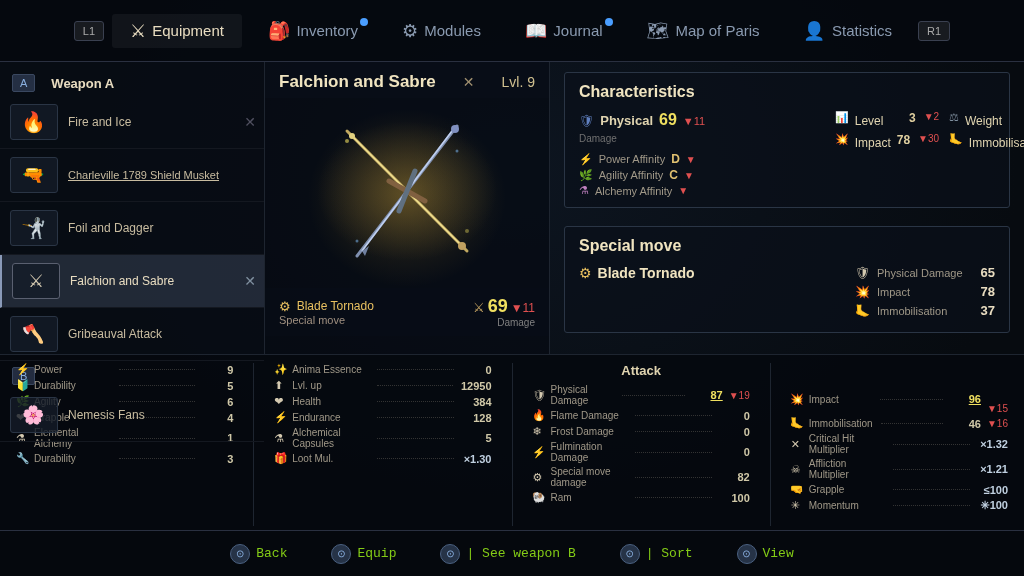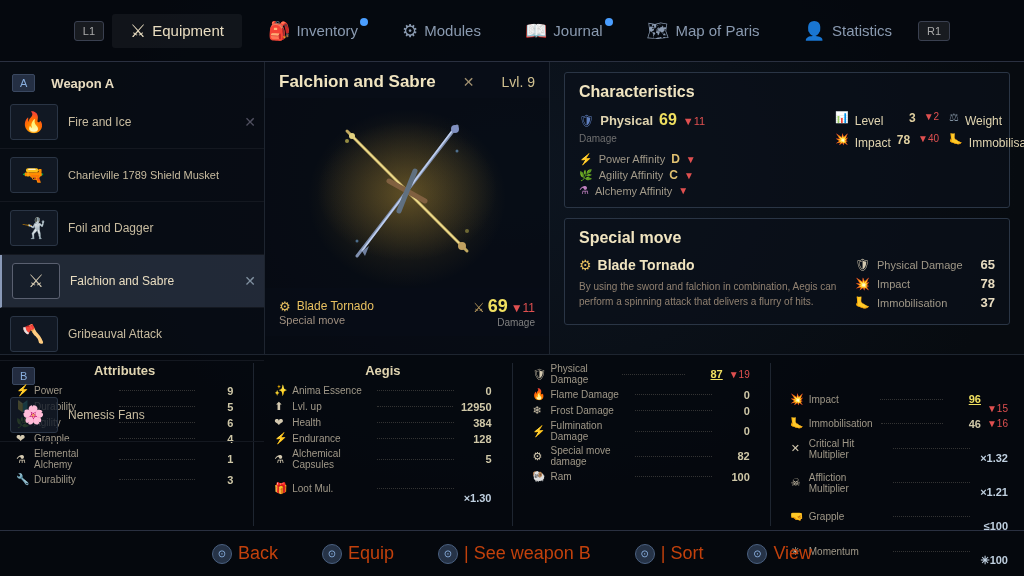--- a/index.html
+++ b/index.html
@@ -214,21 +214,21 @@
       font-size: 10px;
       color: #808080;
     }
 
     
     .right-panel {
       flex: 1;
       padding: 10px 14px;
       display: flex;
       flex-direction: column;
-      gap: 10px;
+      gap: 18px;
     }
 
     .characteristics-box {
       background: rgba(10,15,25,0.7);
       border: 1px solid #2a3545;
       border-radius: 3px;
       padding: 10px 14px;
     }
 
     .box-title {
@@ -392,21 +392,20 @@
       font-weight: bold;
       min-width: 30px;
       text-align: right;
     }
     .stat-value.highlight {
       color: #f0e060;
       text-decoration: underline;
     }
     .stat-value.mult {
       color: #c0d0e0;
-      margin-top: 19px;
     }
 
     
     .bottom-toolbar {
       height: 46px;
       background: rgba(5,8,14,0.95);
       border-top: 1px solid #2a3040;
       display: flex;
       align-items: center;
       justify-content: center;
@@ -427,22 +426,23 @@
       border-radius: 50%;
       background: rgba(60,80,110,0.6);
       border: 1px solid #4a6080;
       display: flex;
       align-items: center;
       justify-content: center;
       font-size: 10px;
       color: #8ab0e0;
     }
     .toolbar-btn-label {
-      font-size: 18px;
-      color: #c2410c;
+      font-size: 13px;
+      color: #84cc16;
+      font-family: Liberation Mono, monospace;
     }
 
     .divider-v {
       width: 1px;
       background: #1e2530;
       margin: 0 4px;
     }
   </style>
 </head>
 <body>
@@ -495,21 +495,21 @@
           <span style="font-size:20px;">🔥</span>
         </div>
         <span class="weapon-name">Fire and Ice</span>
         <span style="position:absolute;right:8px;font-size:14px;color:#505060;">✕</span>
       </div>
 
       <div class="weapon-item">
         <div class="weapon-thumb">
           <span style="font-size:18px;">🔫</span>
         </div>
-        <span class="weapon-name" style="font-size:11px;">Charleville 1789 Shield Musket</span>
+        <span class="weapon-name" style="font-size:11px;text-decoration:underline;">Charleville 1789 Shield Musket</span>
       </div>
 
       <div class="weapon-item">
         <div class="weapon-thumb">
           <span style="font-size:20px;">🤺</span>
         </div>
         <span class="weapon-name">Foil and Dagger</span>
       </div>
 
       <div class="weapon-item active">
@@ -652,21 +652,21 @@
                   <span class="char-name">Weight</span>
                 </div>
 
               </div>
               <div class="char-row">
                 <span style="font-size:11px;color:#c08040;">💥</span>
                 <div class="char-content">
                   <span class="char-name">Impact</span>
                 </div>
                 <span style="font-size:12px;font-weight:bold;color:#e0d0a0;margin-right:2px;">78</span>
-                <span style="font-size:10px;color:#e05050;">▼40</span>
+                <span style="font-size:10px;color:#e05050;">▼30</span>
               </div>
               <div class="char-row">
                 <span style="font-size:11px;color:#8070b0;">🦶</span>
                 <div class="char-content">
                   <span class="char-name">Immobilisation</span>
                 </div>
 
               </div>
             </div>
           </div>
@@ -674,21 +674,20 @@
       </div>
 
       <div class="special-move-box">
         <div class="box-title">Special move</div>
         <div class="special-move-content">
           <div class="special-left">
             <div class="special-move-title">
               <span class="special-move-icon">⚙</span>
               <span class="special-move-big-name">Blade Tornado</span>
             </div>
-            <div class="special-move-desc">By using the sword and falchion in combination, Aegis can perform a spinning attack that delivers a flurry of hits.</div>
           </div>
           <div class="special-right">
             <div class="special-stat-row">
               <span class="special-stat-icon">🛡</span>
               <span class="special-stat-name">Physical Damage</span>
               <span class="special-stat-value">65</span>
             </div>
             <div class="special-stat-row">
               <span class="special-stat-icon">💥</span>
               <span class="special-stat-name">Impact</span>
@@ -702,21 +701,20 @@
           </div>
         </div>
       </div>
 
     </div>
   </div>
 
   <div class="bottom-area">
 
     <div class="stats-col">
-      <div class="stats-col-title">Attributes</div>
       <div class="stat-row">
         <span class="stat-icon">⚡</span>
         <span class="stat-name">Power</span>
         <span class="stat-dots"></span>
         <span class="stat-value">9</span>
       </div>
       <div class="stat-row">
         <span class="stat-icon">🔰</span>
         <span class="stat-name">Durability</span>
         <span class="stat-dots"></span>
@@ -744,21 +742,20 @@
         <span class="stat-icon">🔧</span>
         <span class="stat-name">Durability</span>
         <span class="stat-dots"></span>
         <span class="stat-value">3</span>
       </div>
     </div>
 
     <div class="divider-v"></div>
 
     <div class="stats-col">
-      <div class="stats-col-title">Aegis</div>
       <div class="stat-row">
         <span class="stat-icon">✨</span>
         <span class="stat-name">Anima Essence</span>
         <span class="stat-dots"></span>
         <span class="stat-value">0</span>
       </div>
       <div class="stat-row">
         <span class="stat-icon">⬆</span>
         <span class="stat-name">Lvl. up</span>
         <span class="stat-dots"></span>
@@ -786,20 +783,21 @@
         <span class="stat-icon">🎁</span>
         <span class="stat-name">Loot Mul.</span>
         <span class="stat-dots"></span>
         <span class="stat-value mult">×1.30</span>
       </div>
     </div>
 
     <div class="divider-v"></div>
 
     <div class="stats-col">
+      <div class="stats-col-title">Attack</div>
       <div class="stat-row">
         <span class="stat-icon">🛡</span>
         <span class="stat-name">Physical Damage</span>
         <span class="stat-dots"></span>
         <span class="stat-value highlight">87</span>
         <span style="font-size:10px;color:#e05050;margin-left:2px;">▼19</span>
       </div>
       <div class="stat-row">
         <span class="stat-icon">🔥</span>
         <span class="stat-name">Flame Damage</span>

